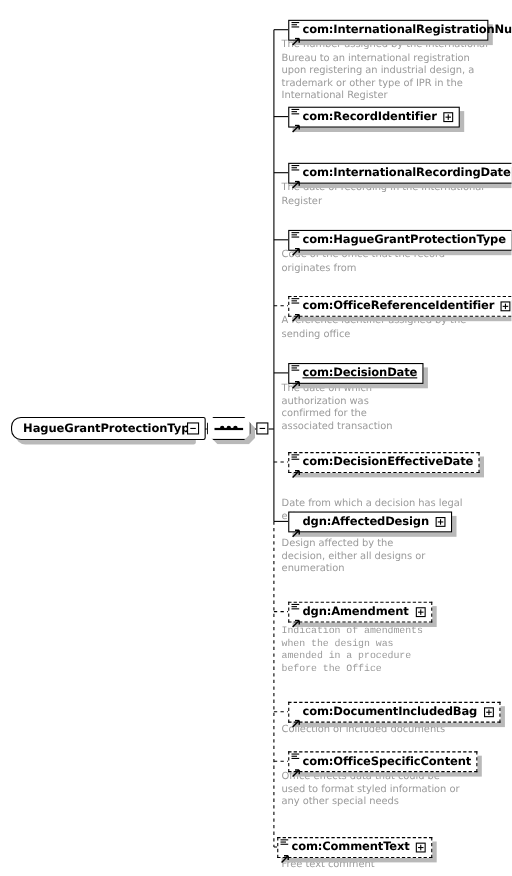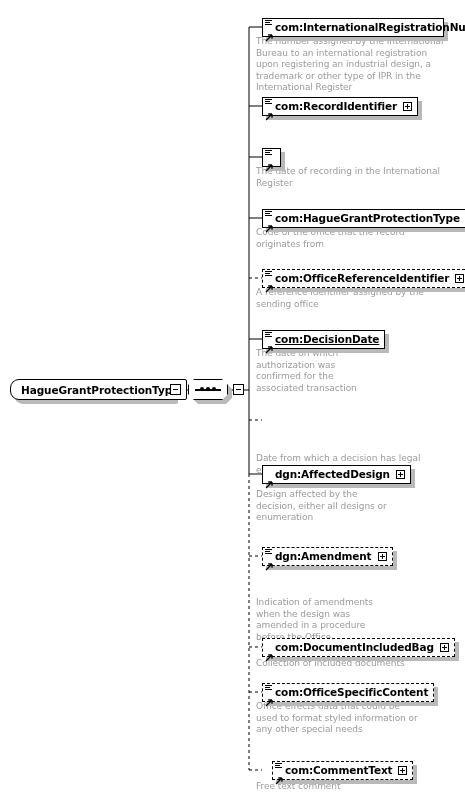--- a/index.html
+++ b/index.html
@@ -324,20 +324,21 @@
       <span class="attr-icon">
         <i></i>
           <i></i>
           <i></i>
       </span>
       <span class="ref-arrow">
         <svg viewBox="0 0 8 8" width="8" height="8">
           <path d="M7 1 L1 7 M7 1 L3.2 1 M7 1 L7 4.8" stroke="#000" stroke-width="1.3" fill="none"></path>
         </svg>
       </span>
+      <span class="label">com:InternationalRecordingDate</span>
     </div>
   </div>
   <div class="doc" style="left:256px; top:166px; width:190px;">The date of recording in the International Register</div>
 
   <div class="node" style="left:262px; top:209px;">
     <div class="shadow"></div>
     <div class="box">
       <span class="attr-icon">
         <i></i>
           <i></i>
@@ -383,20 +384,36 @@
       <span class="ref-arrow">
         <svg viewBox="0 0 8 8" width="8" height="8">
           <path d="M7 1 L1 7 M7 1 L3.2 1 M7 1 L7 4.8" stroke="#000" stroke-width="1.3" fill="none"></path>
         </svg>
       </span>
       <span class="label">com:DecisionDate</span>
     </div>
   </div>
   <div class="doc" style="left:256px; top:348px; width:105px;">The date on which authorization was confirmed for the associated transaction</div>
 
+  <div class="node optional" style="left:262px; top:411px;">
+    <div class="shadow"></div>
+    <div class="box">
+      <span class="attr-icon">
+        <i></i>
+          <i></i>
+          <i></i>
+      </span>
+      <span class="ref-arrow">
+        <svg viewBox="0 0 8 8" width="8" height="8">
+          <path d="M7 1 L1 7 M7 1 L3.2 1 M7 1 L7 4.8" stroke="#000" stroke-width="1.3" fill="none"></path>
+        </svg>
+      </span>
+      <span class="label">com:DecisionEffectiveDate</span>
+    </div>
+  </div>
   <div class="doc" style="left:256px; top:429px; width:165px;margin-top:24px;">Date from which a decision has legal effects</div>
 
   <div class="node" style="left:262px; top:465px;">
     <div class="shadow"></div>
     <div class="box">
       <span class="ref-arrow">
         <svg viewBox="0 0 8 8" width="8" height="8">
           <path d="M7 1 L1 7 M7 1 L3.2 1 M7 1 L7 4.8" stroke="#000" stroke-width="1.3" fill="none"></path>
         </svg>
       </span>
@@ -416,21 +433,21 @@
       </span>
       <span class="ref-arrow">
         <svg viewBox="0 0 8 8" width="8" height="8">
           <path d="M7 1 L1 7 M7 1 L3.2 1 M7 1 L7 4.8" stroke="#000" stroke-width="1.3" fill="none"></path>
         </svg>
       </span>
       <span class="label">dgn:Amendment</span>
       <span class="inline-toggle"></span>
     </div>
   </div>
-  <div class="doc" style="left:256px; top:597px; width:130px;">Indication of amendments when the design was amended in a procedure before the Office</div>
+  <div class="doc" style="left:256px; top:568px; width:130px;font-family:Liberation Mono, monospace;">Indication of amendments when the design was amended in a procedure before the Office</div>
 
   <div class="node optional" style="left:262px; top:638px;">
     <div class="shadow"></div>
     <div class="box">
       <span class="ref-arrow">
         <svg viewBox="0 0 8 8" width="8" height="8">
           <path d="M7 1 L1 7 M7 1 L3.2 1 M7 1 L7 4.8" stroke="#000" stroke-width="1.3" fill="none"></path>
         </svg>
       </span>
       <span class="label">com:DocumentIncludedBag</span>
@@ -450,21 +467,21 @@
       <span class="ref-arrow">
         <svg viewBox="0 0 8 8" width="8" height="8">
           <path d="M7 1 L1 7 M7 1 L3.2 1 M7 1 L7 4.8" stroke="#000" stroke-width="1.3" fill="none"></path>
         </svg>
       </span>
       <span class="label">com:OfficeSpecificContent</span>
     </div>
   </div>
   <div class="doc" style="left:256px; top:701px; width:165px;">Office effects data that could be used to format styled information or any other special needs</div>
 
-  <div class="node optional" style="left:272px; top:761px;">
+  <div class="node optional" style="left:252px; top:761px;">
     <div class="shadow"></div>
     <div class="box">
       <span class="attr-icon">
         <i></i>
           <i></i>
           <i></i>
       </span>
       <span class="ref-arrow">
         <svg viewBox="0 0 8 8" width="8" height="8">
           <path d="M7 1 L1 7 M7 1 L3.2 1 M7 1 L7 4.8" stroke="#000" stroke-width="1.3" fill="none"></path>

